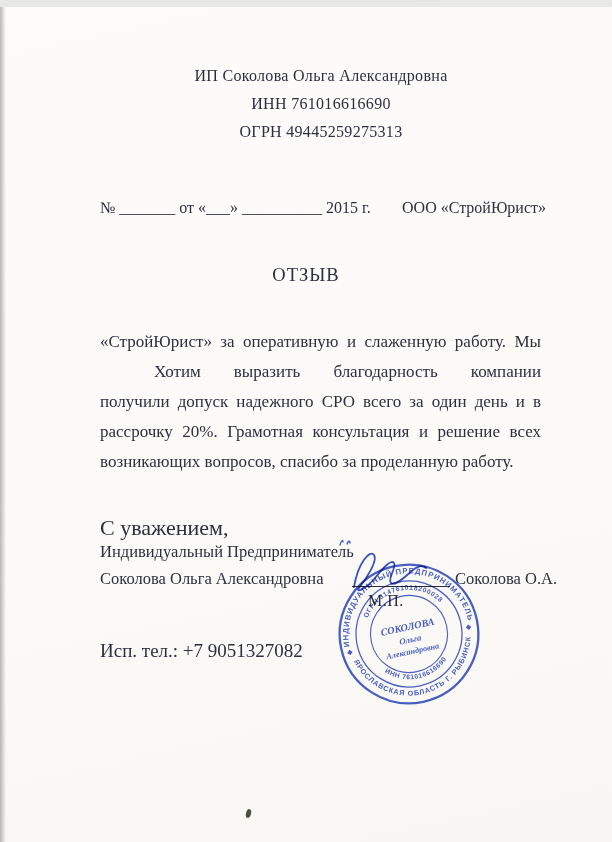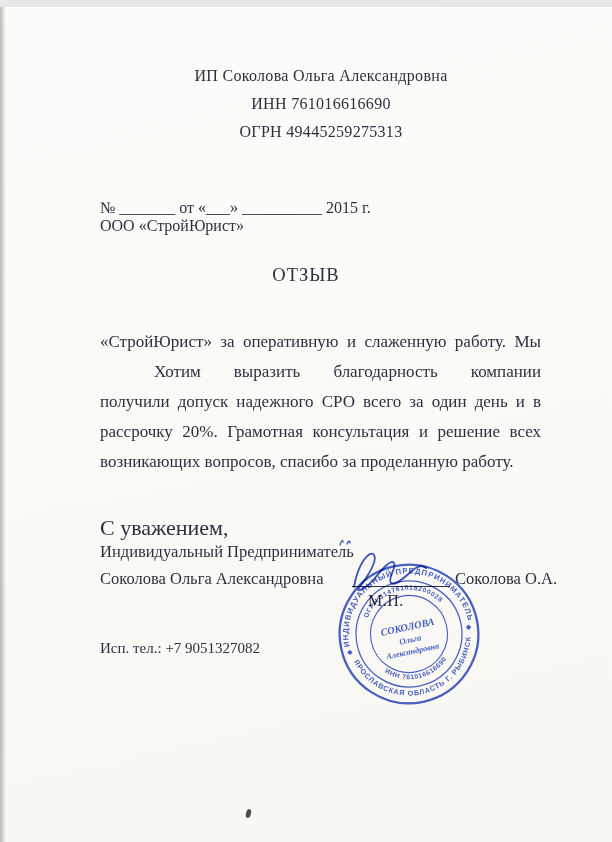--- a/index.html
+++ b/index.html
@@ -46,21 +46,20 @@
     letter-spacing: 0.3px;
   }
   .refline {
     position: absolute;
     top: 192px;
     left: 100px;
     width: 446px;
     display: flex;
     justify-content: space-between;
     font-size: 16px;
-    flex-direction: column;
   }
   .doc-title {
     position: absolute;
     top: 258px;
     left: 0;
     width: 612px;
     text-align: center;
     font-size: 18.5px;
     letter-spacing: 1px;
   }
@@ -86,21 +85,21 @@
   .sig-line {
     position: absolute;
     top: 557px;
     left: 352px;
     width: 98px;
     height: 22px;
     border-bottom: 1.4px solid #2b3040;
   }
   .signed-name { position: absolute; top: 562px; left: 455px; font-size: 16.5px; }
   .mp { position: absolute; top: 585px; left: 368px; font-size: 16px; letter-spacing: 0.5px; }
-  .footer-phone { position: absolute; top: 633px; left: 100px; font-size: 15px; }
+  .footer-phone { position: absolute; top: 633px; left: 100px; font-size: 19px; }
   .stamp-wrap {
     position: absolute;
     top: 550px;
     left: 332px;
     width: 154px;
     height: 154px;
     transform: rotate(-12deg);
     mix-blend-mode: multiply;
     opacity: 0.92;
   }

